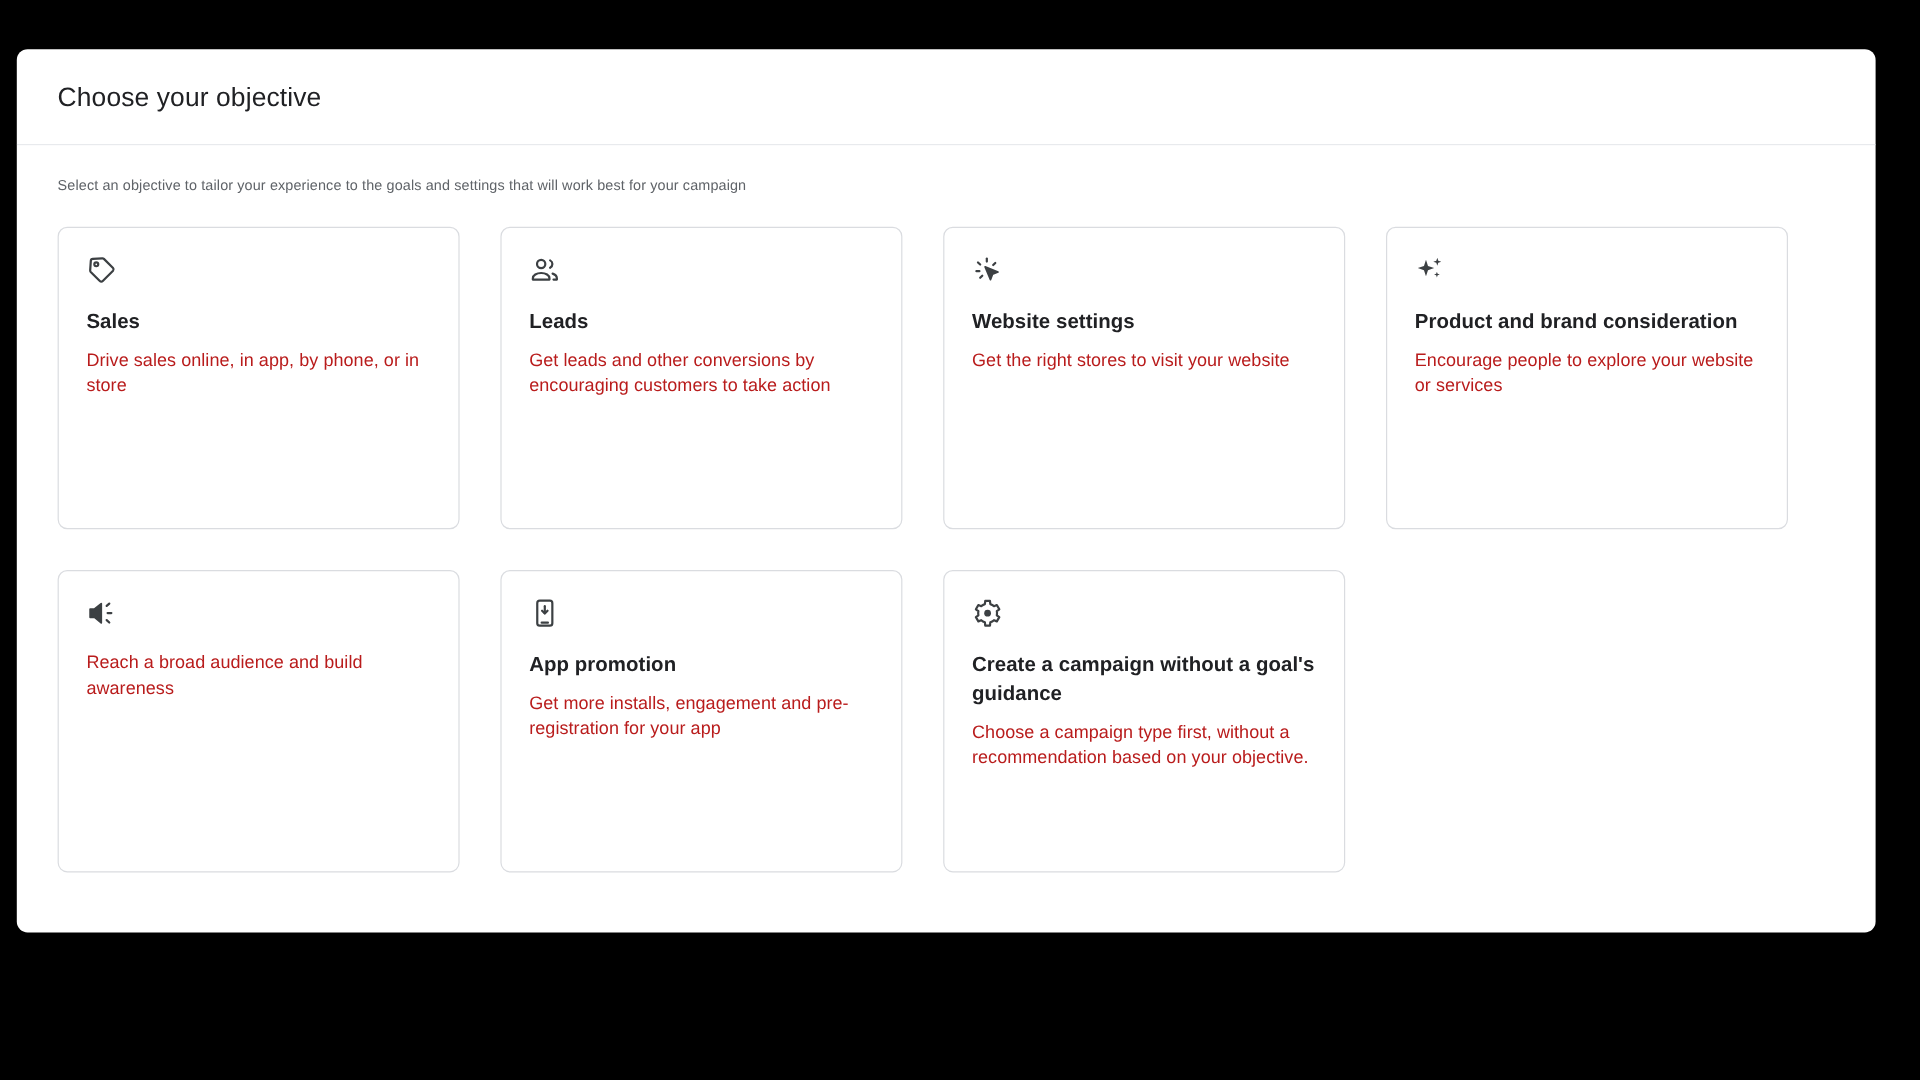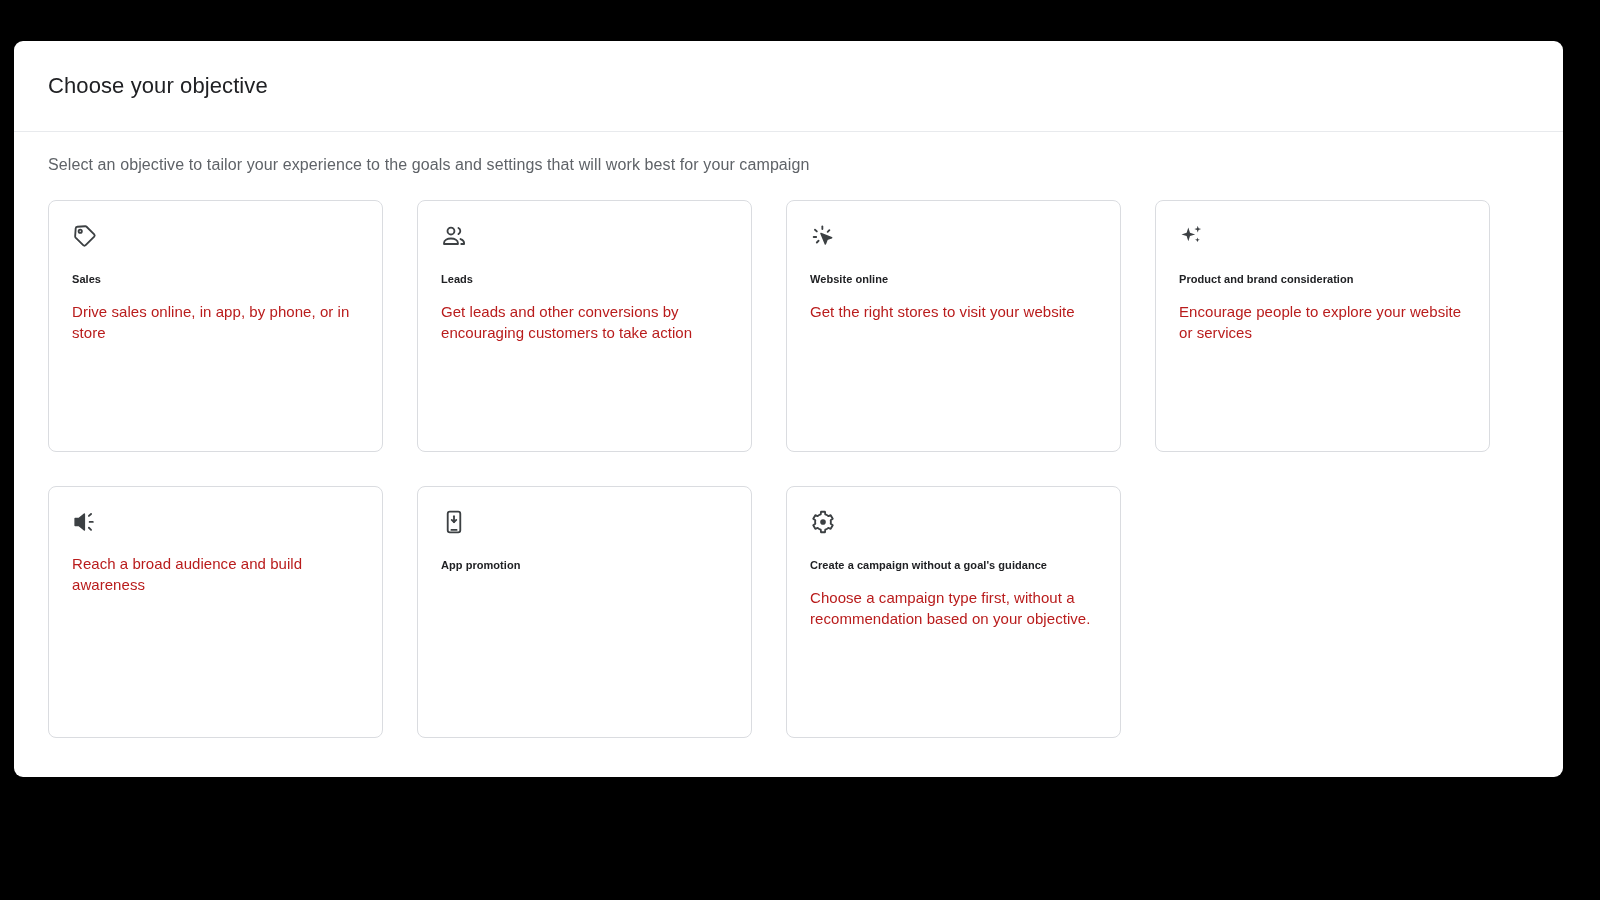--- a/index.html
+++ b/index.html
@@ -28,40 +28,40 @@
     width: 1549px;
     height: 736px;
     background: #ffffff;
     border-radius: 9px;
     box-shadow: 0 1px 4px rgba(0,0,0,0.28);
     overflow: hidden;
   }
 
   
   .panel-header {
-    height: 91px;
+    height: 80px;
     border-bottom: 1px solid #e8eaed;
     display: flex;
     align-items: center;
     padding: 0 34px;
   }
   .panel-title {
     font-size: 22px;
     font-weight: 400;
     color: #202124;
     letter-spacing: 0.1px;
     white-space: nowrap;
   }
 
   
   .panel-body {
     padding: 22px 34px 0 34px;
   }
   .panel-subtitle {
-    font-size: 16px;
+    font-size: 12px;
     color: #5f6368;
     letter-spacing: 0.1px;
     line-height: 22px;
     margin-bottom: 24px;
     white-space: nowrap;
   }
 
   
   .card-grid {
     display: grid;
@@ -84,21 +84,21 @@
   .card-icon {
     width: 26px;
     height: 26px;
     margin-bottom: 18px;
     color: #3c4043;
     display: block;
   }
   .card-icon svg { display: block; width: 26px; height: 26px; }
 
   .card-title {
-    font-size: 11px;
+    font-size: 17px;
     font-weight: 700;
     color: #202124;
     line-height: 24px;
     letter-spacing: 0.05px;
     margin-bottom: 10px;
   }
   .card-desc {
     font-size: 15px;
     font-weight: 400;
     color: #b91c1c;
@@ -151,21 +151,21 @@
           <span class="card-icon">
             <svg viewBox="0 0 24 24" fill="none" stroke="currentColor" stroke-width="1.7" stroke-linecap="round" stroke-linejoin="round">
               <path d="M10.1 9.6 20 13.6l-4.2 1.6-1.6 4.3z" fill="currentColor" stroke-width="1.3"></path>
               <path d="M11.4 3.2v2.3"></path>
               <path d="M4.6 6.2 6.3 7.8"></path>
               <path d="M3.4 12.9h2.3"></path>
               <path d="M17.9 6.6 16.3 8.2"></path>
               <path d="M6.3 18 7.9 16.4"></path>
             </svg>
           </span>
-          <div class="card-title">Website online</div>
+          <div class="card-title">Website settings</div>
           <div class="card-desc">Get the right stores to visit your website</div>
         </div>
 
         <div class="objective-card">
           <span class="card-icon">
             <svg viewBox="0 0 24 24" fill="currentColor">
               <path d="M8.6 4.2 10.15 9.0 14.9 10.55 10.15 12.1 8.6 16.9 7.05 12.1 2.3 10.55 7.05 9.0z"></path>
               <path d="M17.3 2.6 18.05 4.9 20.4 5.65 18.05 6.4 17.3 8.75 16.55 6.4 14.2 5.65 16.55 4.9z"></path>
               <path d="M17.0 13.3 17.55 14.95 19.2 15.5 17.55 16.05 17.0 17.7 16.45 16.05 14.8 15.5 16.45 14.95z"></path>
             </svg>
@@ -189,20 +189,21 @@
         <div class="objective-card">
           <span class="card-icon">
             <svg viewBox="0 0 24 24" fill="none" stroke="currentColor" stroke-width="1.7" stroke-linecap="round" stroke-linejoin="round">
               <rect x="6.2" y="2.4" width="11.6" height="19.2" rx="1.9"></rect>
               <path d="M9.6 19.3h4.8"></path>
               <path d="M12 6.6v5.4"></path>
               <path d="M9.9 10.1 12 12.2l2.1-2.1"></path>
             </svg>
           </span>
           <div class="card-title">App promotion</div>
+          <div class="card-desc">Get more installs, engagement and pre-registration for your app</div>
         </div>
 
 
         <div class="objective-card">
           <span class="card-icon">
             <svg viewBox="0 0 24 24" fill="none" stroke="currentColor" stroke-width="1.7" stroke-linecap="round" stroke-linejoin="round">
               <path d="M19.1 13.6a7.7 7.7 0 0 0 0-3.2l1.9-1.4-1.9-3.3-2.2.9a7.6 7.6 0 0 0-2.8-1.6L13.8 2.5h-3.6L9.9 5a7.6 7.6 0 0 0-2.8 1.6l-2.2-.9L3 9l1.9 1.4a7.7 7.7 0 0 0 0 3.2L3 15l1.9 3.3 2.2-.9a7.6 7.6 0 0 0 2.8 1.6l.3 2.5h3.6l.3-2.5a7.6 7.6 0 0 0 2.8-1.6l2.2.9 1.9-3.3z"></path>
               <circle cx="12" cy="12" r="2.6" fill="currentColor" stroke="none"></circle>
             </svg>
           </span>

